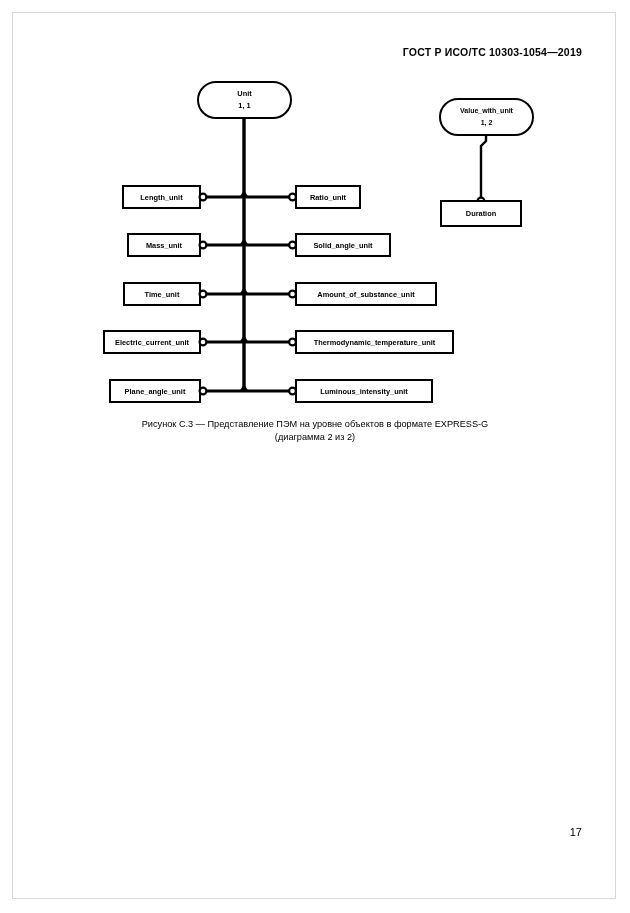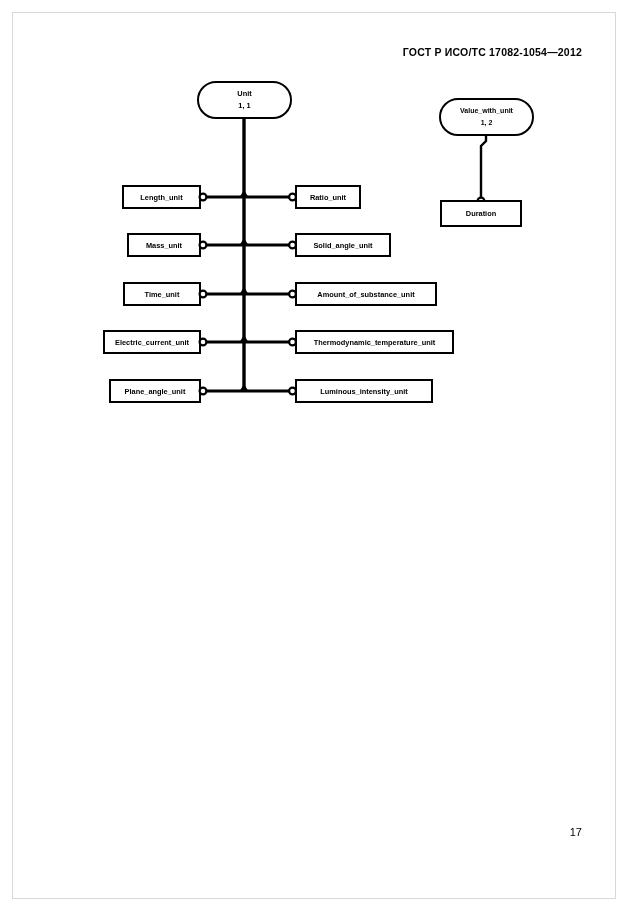--- a/index.html
+++ b/index.html
@@ -118,21 +118,21 @@
     fill: #000000;
   }
 </style>
 </head>
 <body>
 
 <div class="page">
 
   <div class="page-border"></div>
 
-  <div class="doc-header">ГОСТ Р ИСО/ТС 17082-1054—2012</div>
+  <div class="doc-header">ГОСТ Р ИСО/ТС 10303-1054—2019</div>
 
   <div class="diagram">
     <svg width="630" height="430" viewBox="0 0 630 430">
 
       <line class="trunk-line" x1="244" y1="118" x2="244" y2="392"></line>
 
       <line class="conn-line" x1="200" y1="197" x2="296" y2="197"></line>
       <polygon class="junction" points="244,190 249,198 239,198"></polygon>
       <rect class="box-rect" x="123" y="186" width="77" height="22"></rect>
       <text class="node-text" x="161.5" y="198">Length_unit</text>
@@ -187,16 +187,20 @@
 
       <path class="thin-line" d="M 486 135 L 486 141 L 481 146 L 481 201"></path>
       <circle class="conn-circle" cx="481" cy="201" r="3.4"></circle>
 
       <rect class="box-rect" x="441" y="201" width="80" height="25"></rect>
       <text class="node-text" x="481" y="214.5">Duration</text>
 
     </svg>
   </div>
 
+  <div class="caption">
+    <span>Рисунок  С.3 — Представление ПЭМ на уровне объектов в формате EXPRESS-G</span>
+    <span class="line2">(диаграмма 2 из 2)</span>
+  </div>
 
   <div class="page-number">17</div>
 
 </div>
 
 </body></html>

